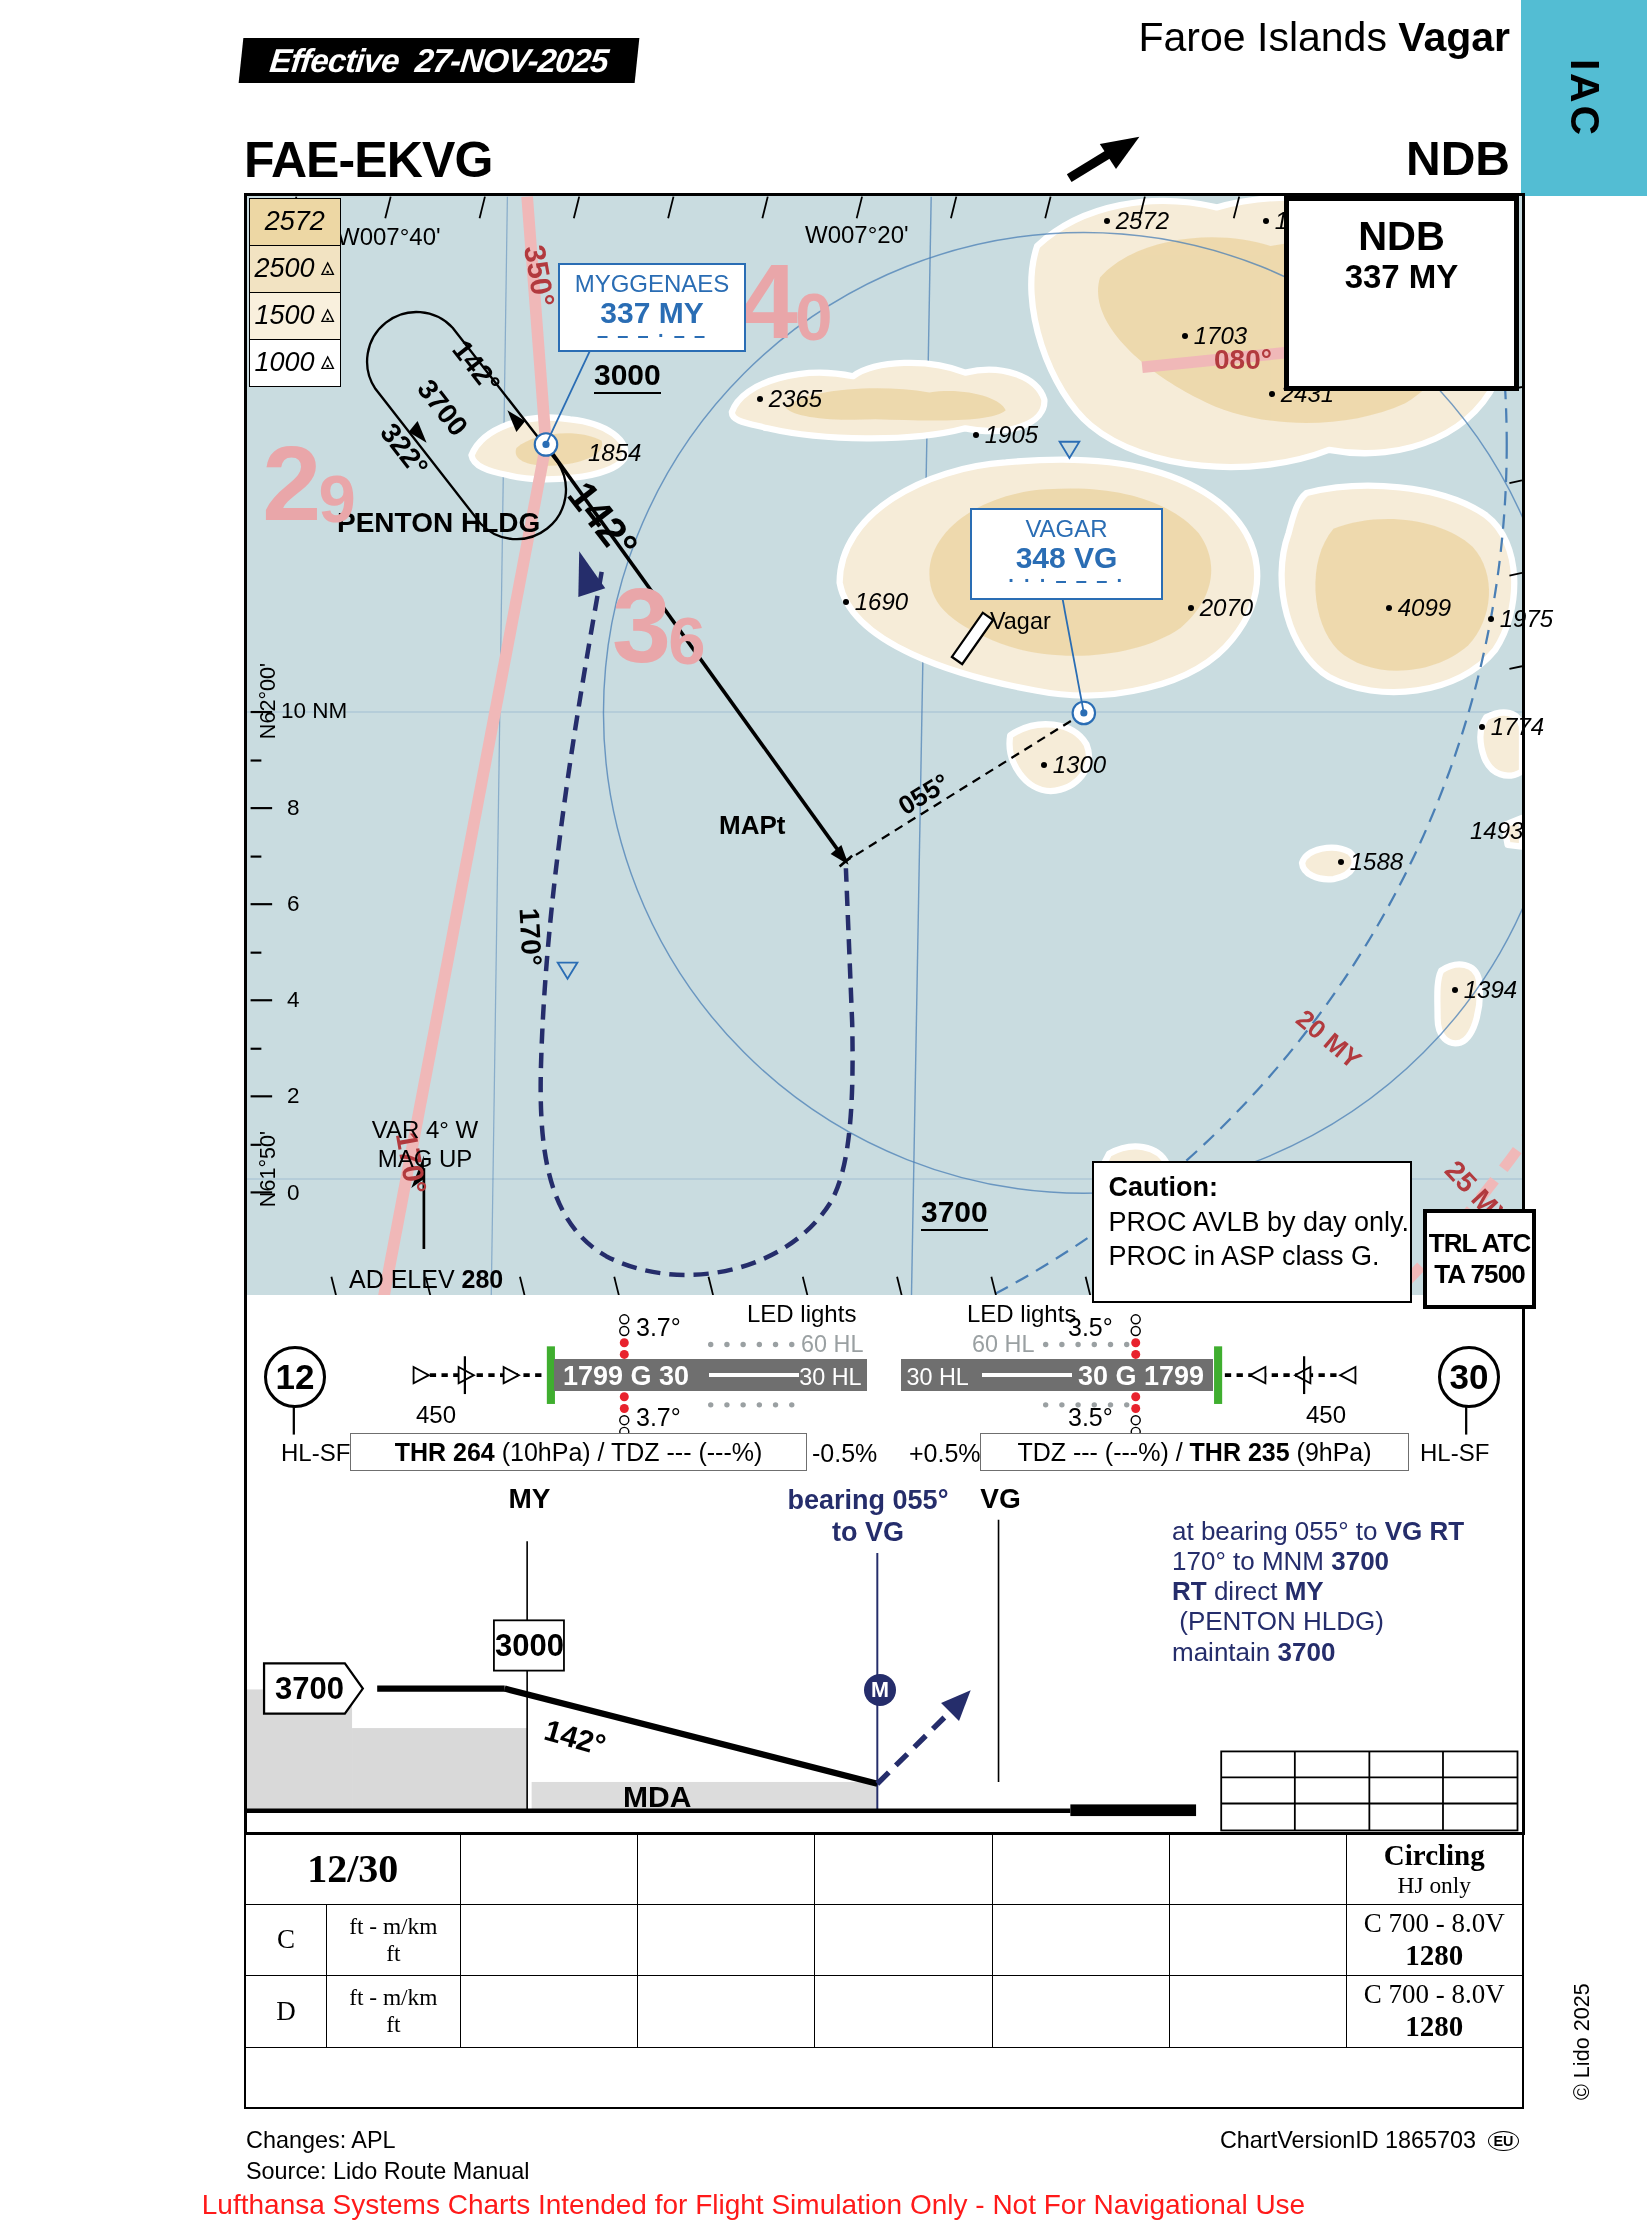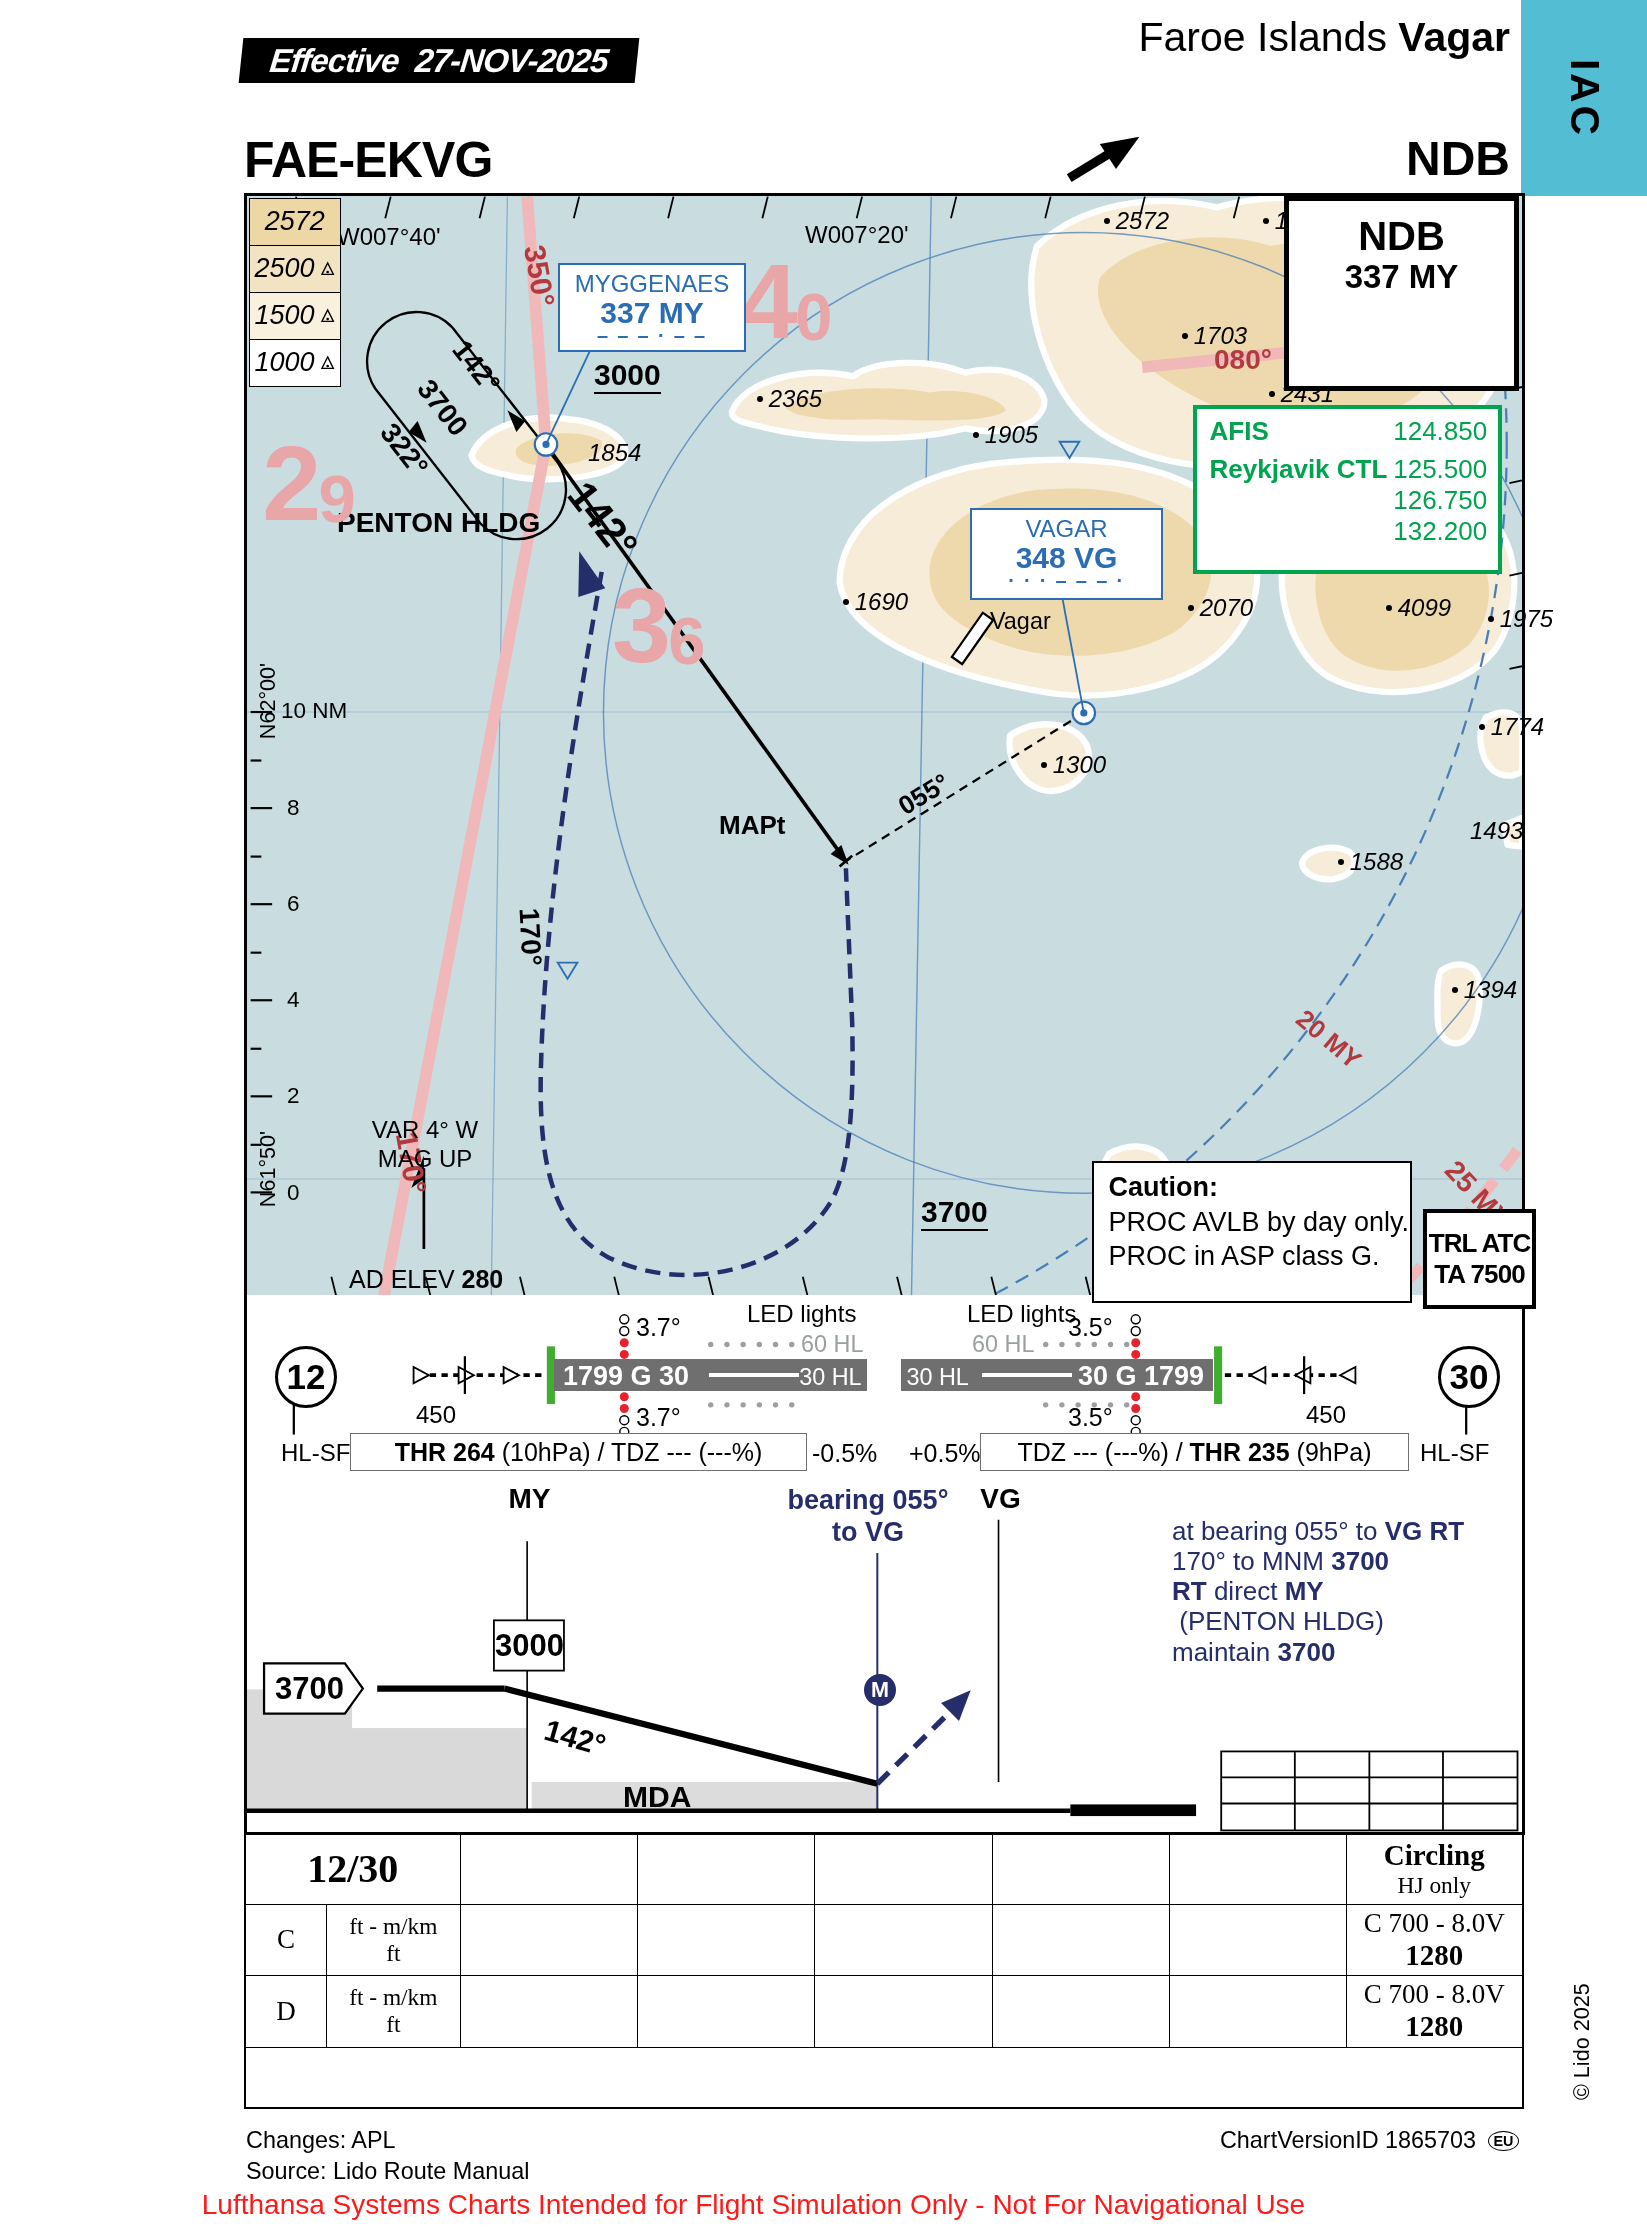--- a/index.html
+++ b/index.html
@@ -326,32 +326,20 @@
       <span>TRL ATC</span>
       <span>TA 7500</span>
     </div>
   </div>
 
   <div class="abs" style="left:1284px;top:196px;width:235px;height:195px;background:#fff;border:5.4px solid #000;text-align:center;z-index:9;padding-top:12.6px;box-sizing:border-box;">
     <div class="b" style="font-size:40px;line-height:1.1;">NDB</div>
     <div class="b" style="font-size:33px;">337 MY</div>
   </div>
 
-  <div class="abs" style="left:1193px;top:405px;width:309px;height:169px;background:#fff;border:4.5px solid #00A44F;z-index:9;font-size:26px;box-sizing:border-box;padding:7.2px 10.8px 0 12.6px;">
-    <div style="display:flex;justify-content:space-between;">
-      <span class="green b">AFIS</span>
-      <span class="green">124.850</span>
-    </div>
-    <div style="display:flex;justify-content:space-between;margin-top:7.2px;">
-      <span class="green b">Reykjavik CTL</span>
-      <span class="green">125.500</span>
-    </div>
-    <div style="text-align:right;" class="green">126.750</div>
-    <div style="text-align:right;" class="green">132.200</div>
-  </div>
 
   <div class="abs" style="left:244px;top:1295px;width:1275px;height:181px;border:3.6px solid #000;border-top:none;background:#fff;">
     <svg width="1275" height="181" viewBox="0 0 1416 201" style="position:absolute;left:0;top:0;">
 
       <line x1="52" y1="119" x2="52" y2="155" stroke="#000" stroke-width="2.5"></line>
       <line x1="1354" y1="119" x2="1354" y2="155" stroke="#000" stroke-width="2.5"></line>
 
       <g stroke="#000" stroke-width="2" fill="#fff">
         <line x1="190" y1="89" x2="330" y2="89" stroke-dasharray="7 6" stroke-width="4"></line>
         <polygon points="185,80 185,98 202,89"></polygon>
@@ -414,21 +402,21 @@
           <circle cx="977" cy="55" r="3"></circle>
         <circle cx="887" cy="122" r="3"></circle>
           <circle cx="905" cy="122" r="3"></circle>
           <circle cx="923" cy="122" r="3"></circle>
           <circle cx="941" cy="122" r="3"></circle>
           <circle cx="959" cy="122" r="3"></circle>
           <circle cx="977" cy="122" r="3"></circle>
       </g>
     </svg>
 
-    <div class="abs ctr b" style="left:28px;top:51px;width:56px;height:56px;border:3.6px solid #000;border-radius:50%;font-size:35px;background:#fff;">
+    <div class="abs ctr b" style="left:17px;top:51px;width:56px;height:56px;border:3.6px solid #000;border-radius:50%;font-size:35px;background:#fff;">
       <span>12</span>
     </div>
     <div class="abs ctr b" style="left:1191px;top:51px;width:56px;height:56px;border:3.6px solid #000;border-radius:50%;font-size:35px;background:#fff;">
       <span>30</span>
     </div>
 
     <div class="abs" style="left:500px;top:5.4px;font-size:24px;">LED lights</div>
     <div class="abs" style="left:720px;top:5.4px;font-size:24px;">LED lights</div>
     <div class="abs gray" style="left:554px;top:36px;font-size:23.4px;">60 HL</div>
     <div class="abs gray" style="left:725px;top:36px;font-size:23.4px;">60 HL</div>

